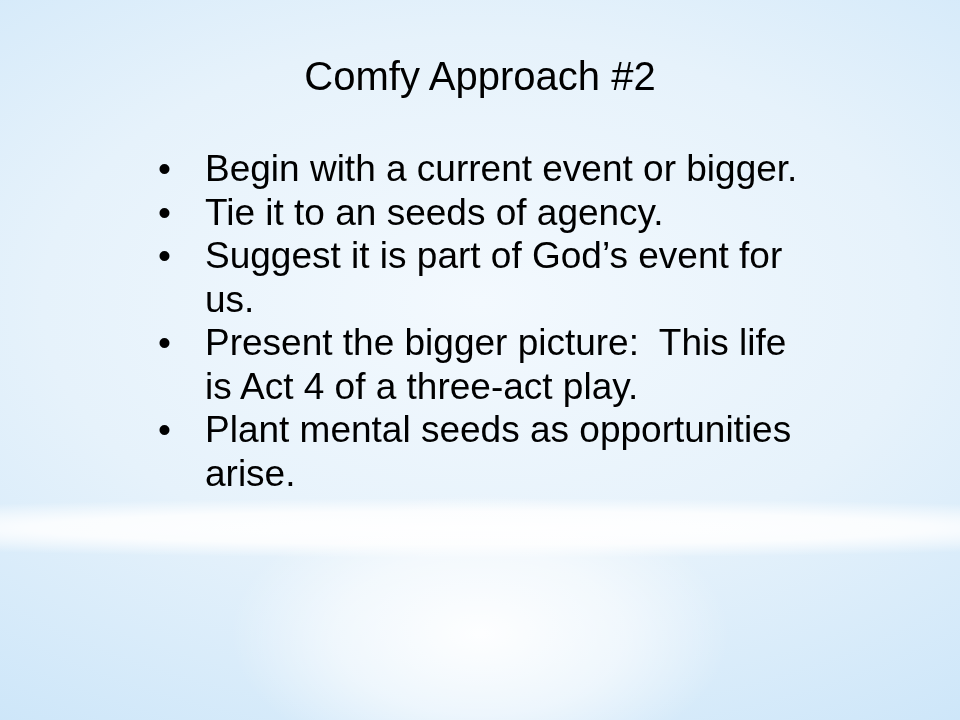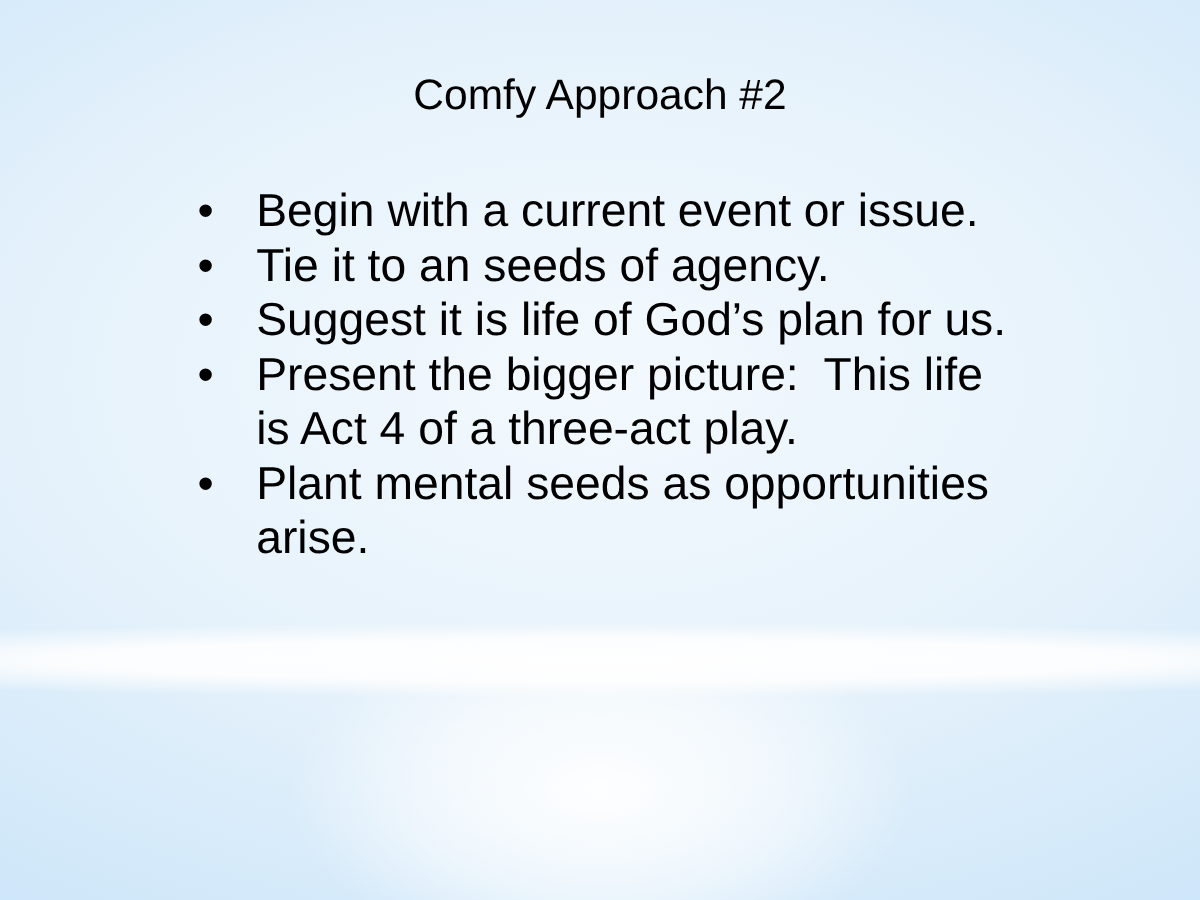--- a/index.html
+++ b/index.html
@@ -18,21 +18,21 @@
       radial-gradient(ellipse 320px 180px at 50% 88%, rgba(255,255,255,0.95) 0%, rgba(255,255,255,0.55) 45%, rgba(255,255,255,0) 78%),
       radial-gradient(ellipse 820px 30px at 50% 528px, rgba(255,255,255,0.98) 0%, rgba(255,255,255,0.85) 55%, rgba(255,255,255,0) 100%),
       radial-gradient(ellipse 130% 105% at 50% 42%, #f3f9fe 0%, #e6f2fb 35%, #cde6f9 68%, #a6d3f5 100%);
   }
   .slide-title {
     position: absolute;
     top: 55px;
     left: 0;
     width: 100%;
     text-align: center;
-    font-size: 34px;
+    font-size: 40px;
     line-height: 43px;
     font-weight: normal;
     margin: 0;
   }
   .bullet-list {
     position: absolute;
     top: 147px;
     left: 158px;
     width: 647px;
     margin: 0;
@@ -56,29 +56,29 @@
 </style>
 </head>
 <body>
 
 <div class="slide">
   <h1 class="slide-title">Comfy Approach #2</h1>
 
   <ul class="bullet-list">
       <li>
         <span class="bullet-marker">•</span>
-        <span class="bullet-text">Begin with a current event or issue.</span>
+        <span class="bullet-text">Begin with a current event or bigger.</span>
       </li>
       <li>
         <span class="bullet-marker">•</span>
         <span class="bullet-text">Tie it to an seeds of agency.</span>
       </li>
       <li>
         <span class="bullet-marker">•</span>
-        <span class="bullet-text">Suggest it is life of God’s plan for us.</span>
+        <span class="bullet-text">Suggest it is part of God’s event for us.</span>
       </li>
       <li>
         <span class="bullet-marker">•</span>
         <span class="bullet-text">Present the bigger picture:  This life is Act 4 of a three-act play.</span>
       </li>
       <li>
         <span class="bullet-marker">•</span>
         <span class="bullet-text">Plant mental seeds as opportunities arise.</span>
       </li>
     </ul>

